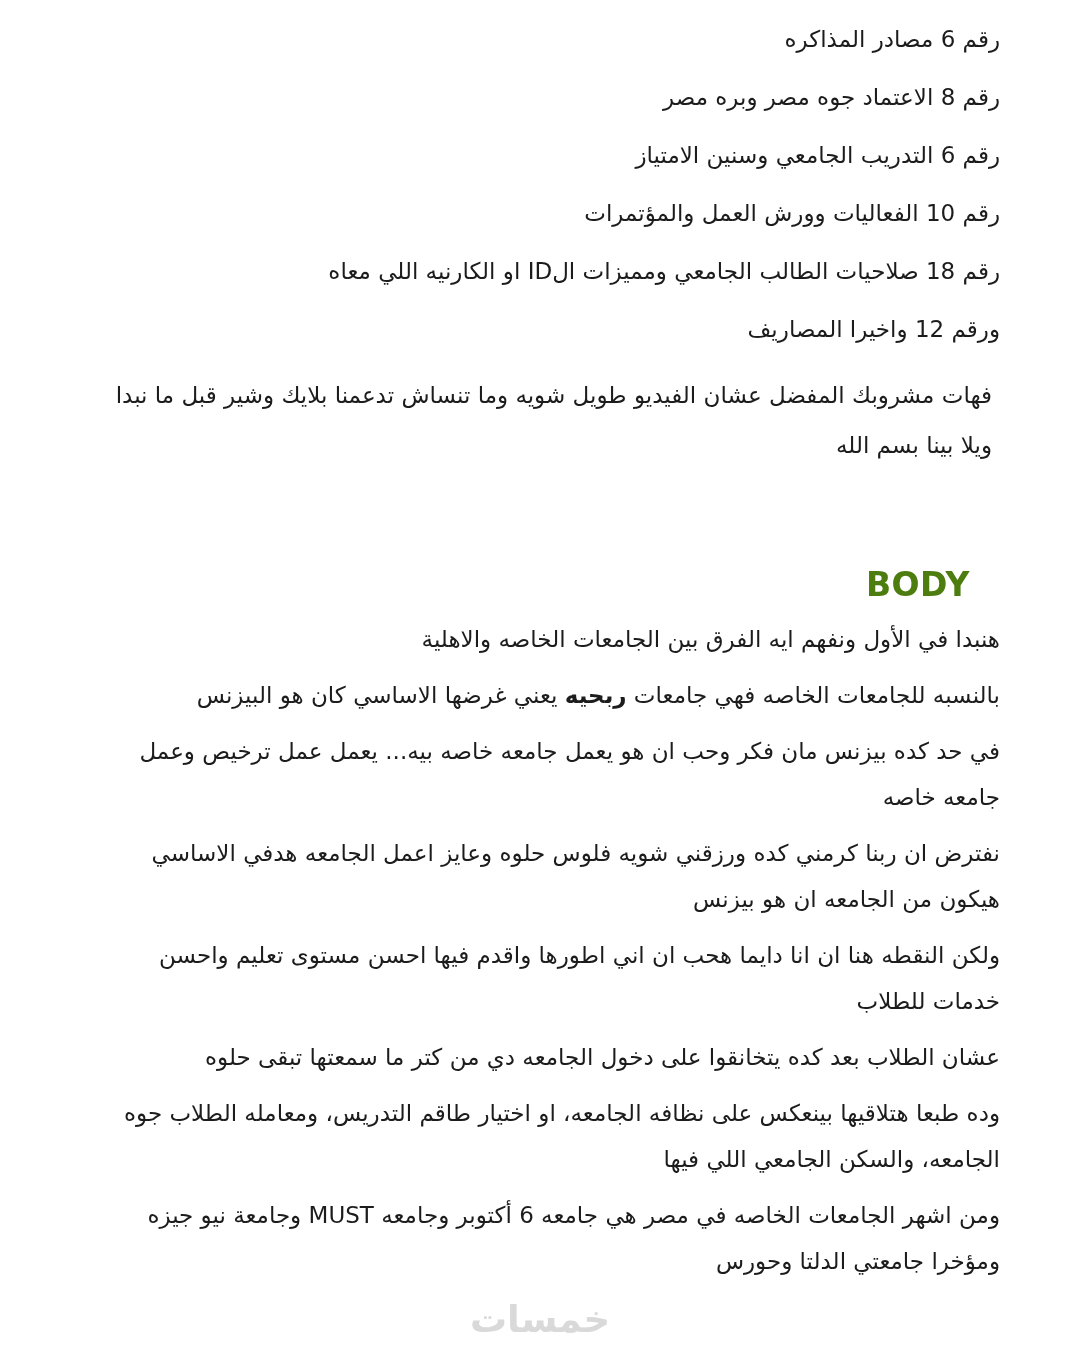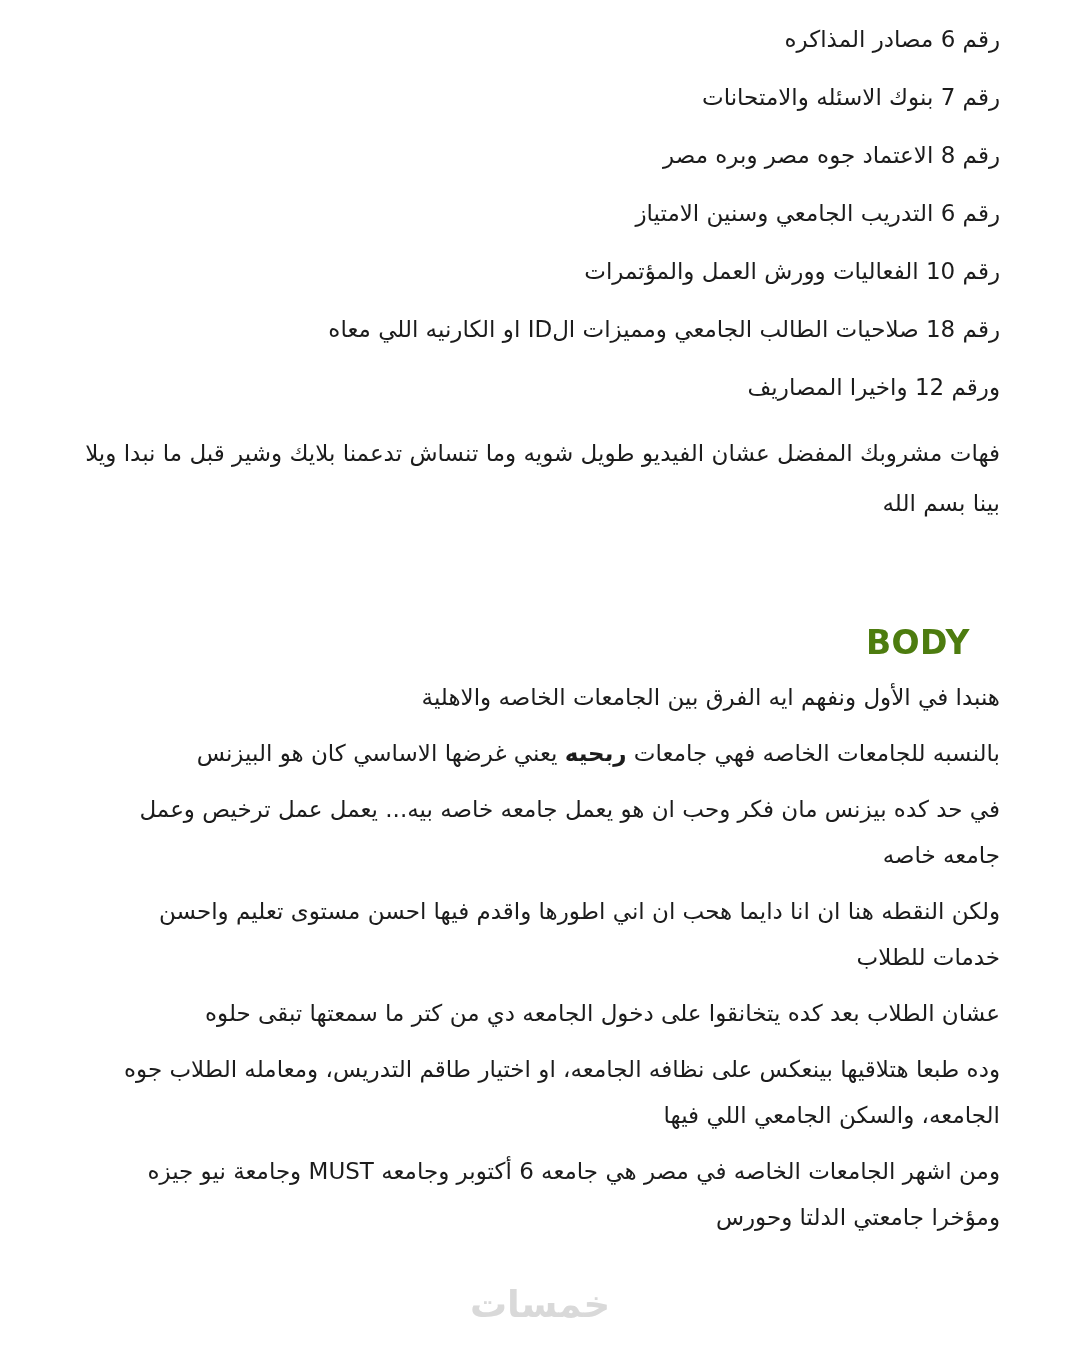--- a/index.html
+++ b/index.html
@@ -18,72 +18,72 @@
     font-family: "DejaVu Sans", sans-serif;
   }
   .li {
     font-size: 23px;
     line-height: 34px;
     margin: 0 0 24px 0;
   }
   .note {
     font-size: 23px;
     line-height: 50px;
-    margin: 0;
+    margin: 8px;
   }
   .heading {
     font-size: 33px;
     line-height: 38px;
     font-weight: bold;
     color: #4d7c0f;
     letter-spacing: 0.5px;
     margin: 96px 30px 12px 0;
   }
   .para {
     font-size: 23px;
     line-height: 46px;
     margin: 0 0 10px 0;
   }
   .para strong { font-weight: bold; }
   .watermark {
     position: absolute;
-    bottom: 21px;
+    bottom: 6px;
     left: 50%;
     transform: translateX(-50%);
     font-size: 37px;
     font-weight: bold;
     letter-spacing: 2px;
     color: #d9d9d9;
     direction: rtl;
   }
 </style>
 </head>
 <body>
 
 <div class="page">
 
   <section>
     <p class="li">رقم 6 مصادر المذاكره</p>
-    <p class="li">رقم 7 بنوك الاسئله والامتحانات</p>
     <p class="li">رقم 8 الاعتماد جوه مصر وبره مصر</p>
     <p class="li">رقم 6 التدريب الجامعي وسنين الامتياز</p>
     <p class="li">رقم 10 الفعاليات وورش العمل والمؤتمرات</p>
     <p class="li">رقم 18 صلاحيات الطالب الجامعي ومميزات الID او الكارنيه اللي معاه</p>
     <p class="li">ورقم 12 واخيرا المصاريف</p>
   </section>
 
   <p class="note">فهات مشروبك المفضل عشان الفيديو طويل شويه وما تنساش تدعمنا بلايك وشير قبل ما نبدا ويلا بينا بسم الله</p>
 
   <h2 class="heading">BODY</h2>
 
   <p class="para">هنبدا في الأول ونفهم ايه الفرق بين الجامعات الخاصه والاهلية</p>
 
   <p class="para"><span>بالنسبه للجامعات الخاصه فهي جامعات </span><strong>ربحيه</strong><span> يعني غرضها الاساسي كان هو البيزنس</span></p>
 
   <p class="para">في حد كده بيزنس مان فكر وحب ان هو يعمل جامعه خاصه بيه... يعمل عمل ترخيص وعمل جامعه خاصه</p>
+  <p class="para">نفترض ان ربنا كرمني كده ورزقني شويه فلوس حلوه وعايز اعمل الجامعه هدفي الاساسي هيكون من الجامعه ان هو بيزنس</p>
   <p class="para">ولكن النقطه هنا ان انا دايما هحب ان اني اطورها واقدم فيها احسن مستوى تعليم واحسن خدمات للطلاب</p>
   <p class="para">عشان الطلاب بعد كده يتخانقوا على دخول الجامعه دي من كتر ما سمعتها تبقى حلوه</p>
   <p class="para">وده طبعا هتلاقيها بينعكس على نظافه الجامعه، او اختيار طاقم التدريس، ومعامله الطلاب جوه الجامعه، والسكن الجامعي اللي فيها</p>
   <p class="para">ومن اشهر الجامعات الخاصه في مصر هي جامعه 6 أكتوبر وجامعه MUST وجامعة نيو جيزه ومؤخرا جامعتي الدلتا وحورس</p>
 
   <div class="watermark">خمسات</div>
 
 </div>
 
 </body></html>

